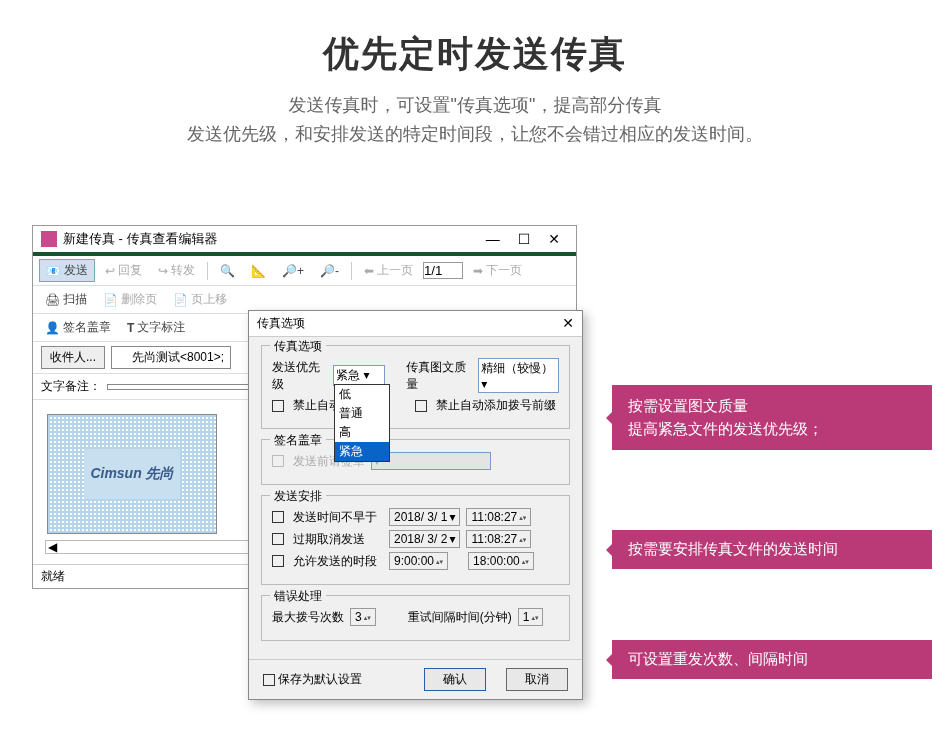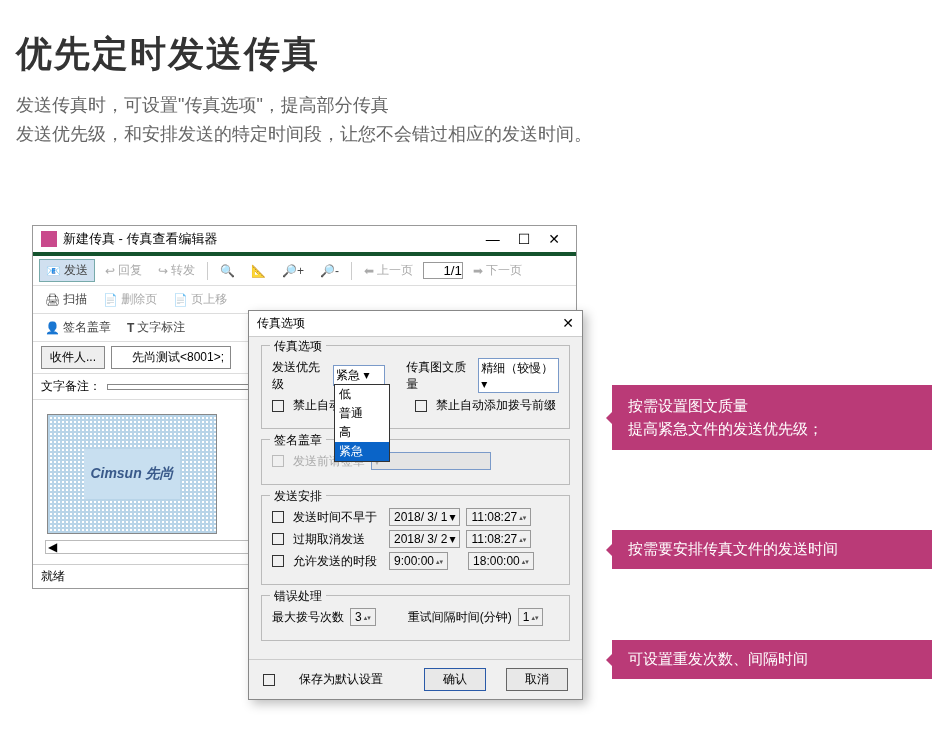--- a/index.html
+++ b/index.html
@@ -1,35 +1,35 @@
 <!DOCTYPE html>
 <html><head>
 <meta charset="utf-8">
 <style>
 * { box-sizing: border-box; margin: 0; padding: 0; }
 body { font-family: "Microsoft YaHei", sans-serif; background: #fff; width: 950px; height: 746px; position: relative; }
-.header { padding: 30px 16px 20px; }
+.header { text-align: center; padding: 30px 16px 20px; }
 .header h1 { font-size: 36px; font-weight: bold; color: #333; margin-bottom: 12px; letter-spacing: 2px; }
 .header p { font-size: 18px; color: #666; line-height: 1.6; }
 
 .main-window { position: absolute; left: 32px; top: 225px; width: 545px; border: 1px solid #999; background: #fff; font-size: 12px; }
 .titlebar { display: flex; align-items: center; padding: 4px 8px; border-bottom: 4px solid #14532d; }
 .app-icon { width: 16px; height: 16px; background: #c94a8c; margin-right: 6px; display: inline-block; }
 .title-text { flex: 1; font-size: 13px; }
 .win-btns { display: flex; gap: 18px; padding-right: 8px; }
 .win-btn { font-size: 14px; cursor: pointer; }
 
 .menubar { display: flex; gap: 14px; padding: 4px 10px; font-size: 12px; border-bottom: 1px solid #ddd; }
 .menu-item { cursor: pointer; }
 
 .toolbar { display: flex; align-items: center; padding: 3px 6px; border-bottom: 1px solid #ddd; gap: 4px; font-size: 12px; }
 .tb-btn { display: inline-flex; align-items: center; gap: 3px; padding: 2px 6px; cursor: pointer; color: #444; }
 .tb-btn.active { background: #d0e0f0; border: 1px solid #7aa; }
 .tb-sep { width: 1px; height: 18px; background: #ccc; margin: 0 2px; }
-.page-input { width: 40px; text-align: right; border: 1px solid #999; }
+.page-input { width: 40px; text-align: left; border: 1px solid #999; }
 
 .recipient-row { display: flex; align-items: center; padding: 4px 8px; gap: 6px; border-bottom: 1px solid #ddd; }
 .recipient-btn { border: 1px solid #888; background: #eee; padding: 2px 8px; font-size: 12px; }
 .recipient-field { border: 1px solid #888; padding: 2px 6px; flex: 0 0 120px; font-size: 12px; text-align: right; }
 
 .preview-area { padding: 8px; background: #fff; }
 .preview-thumb { width: 170px; height: 120px; border: 1px solid #888; background: repeating-linear-gradient(0deg, #b8d4e8 0 2px, transparent 2px 4px), repeating-linear-gradient(90deg, #b8d4e8 0 2px, transparent 2px 4px); display: flex; align-items: center; justify-content: center; position: relative; margin: 6px; }
 .preview-thumb .logo { color: #3a5a8a; font-weight: bold; font-style: italic; font-size: 14px; background: #c8dff0; padding: 16px 6px; text-align: center; }
 .scrollbar-h { height: 14px; border: 1px solid #bbb; margin: 2px 4px; display: flex; justify-content: space-between; align-items: center; padding: 0 2px; }
 .status-bar { padding: 3px 8px; border-top: 1px solid #ccc; font-size: 12px; }
@@ -44,21 +44,21 @@
 .row { display: flex; align-items: center; gap: 6px; margin: 4px 0; }
 .lbl { font-size: 12px; }
 .sel { border: 1px solid #7a9ac9; font-size: 12px; padding: 1px 2px; background: #fff; position: relative; }
 .dropdown-open { position: absolute; top: 18px; left: 0; width: 56px; border: 1px solid #333; background: #fff; z-index: 10; }
 .dropdown-open div { padding: 1px 4px; }
 .dropdown-open .sel-hover { background: #0a64c8; color: #fff; }
 .chk { width: 12px; height: 12px; border: 1px solid #333; display: inline-block; vertical-align: middle; margin-right: 3px; }
 .spin { border: 1px solid #999; padding: 1px 4px; font-size: 12px; display: inline-flex; align-items: center; gap: 2px; }
 .spin-btns { display: inline-flex; flex-direction: column; line-height: 5px; font-size: 7px; color: #555; }
 .dlg-footer { display: flex; align-items: center; justify-content: flex-end; gap: 20px; padding: 8px 14px; border-top: 1px solid #ccc; }
-.dlg-footer .save-default { margin-right: auto; display: flex; align-items: center; gap: 21px; }
+.dlg-footer .save-default { margin-right: auto; display: flex; align-items: center; }
 .btn { border: 1px solid #666; background: #e8e8e8; padding: 2px 18px; font-size: 12px; cursor: pointer; }
 .btn.primary { border-color: #2a5aa8; }
 
 
 .callout { position: absolute; right: 18px; background: #ba3a77; color: #fff; padding: 10px 16px; font-size: 15px; display: flex; align-items: center; }
 .callout::before { content: ""; position: absolute; left: -14px; top: 50%; transform: translateY(-50%); border: 8px solid transparent; border-right-color: #ba3a77; }
 .c1 { top: 385px; width: 320px; line-height: 1.5; }
 .c2 { top: 530px; width: 320px; }
 .c3 { top: 640px; width: 320px; }
 

